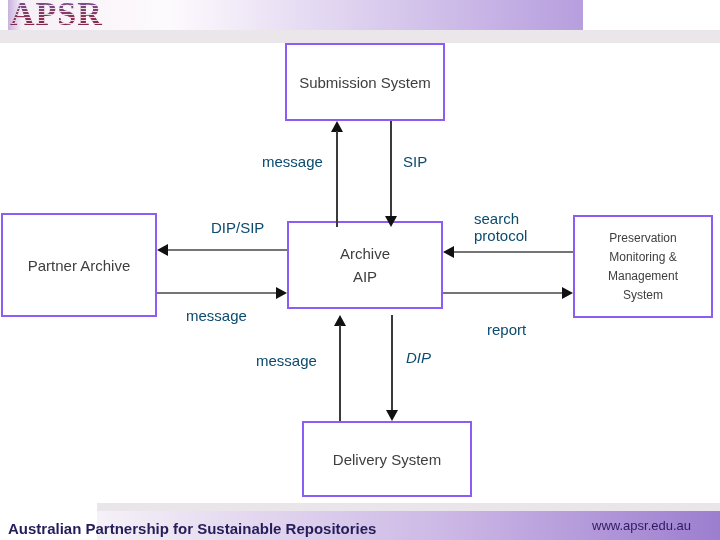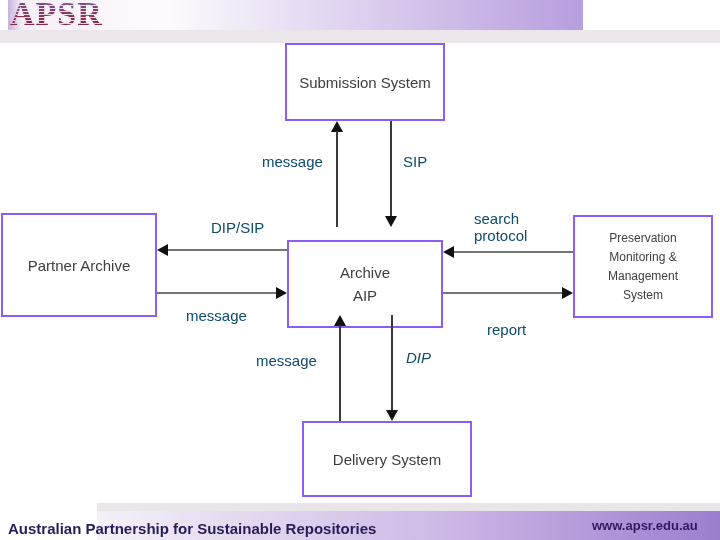--- a/index.html
+++ b/index.html
@@ -29,21 +29,21 @@
   
   .node{
     position:absolute;box-sizing:border-box;
     border:2px solid #8b5cf6;background:#ffffff;
     display:flex;align-items:center;justify-content:center;
     text-align:center;color:#3e3e3e;font-size:15px;
     white-space:pre-line;line-height:21px;
   }
   .node-submission{left:285px;top:43px;width:160px;height:78px;}
   .node-partner{left:1px;top:213px;width:156px;height:104px;}
-  .node-archive{left:287px;top:240px;width:156px;height:88px;line-height:23px;}
+  .node-archive{left:287px;top:221px;width:156px;height:88px;line-height:23px;}
   .node-preservation{left:573px;top:215px;width:140px;height:103px;font-size:12px;line-height:19px;}
   .node-delivery{left:302px;top:421px;width:170px;height:76px;}
   
   .vline{position:absolute;width:2px;background:#3a3a3a;}
   .hline{position:absolute;height:2px;background:#757575;}
   .ah{position:absolute;width:0;height:0;}
   .ah-up{border-left:6px solid transparent;border-right:6px solid transparent;border-bottom:11px solid #111;}
   .ah-down{border-left:6px solid transparent;border-right:6px solid transparent;border-top:11px solid #111;}
   .ah-left{border-top:6px solid transparent;border-bottom:6px solid transparent;border-right:11px solid #111;}
   .ah-right{border-top:6px solid transparent;border-bottom:6px solid transparent;border-left:11px solid #111;}
@@ -68,21 +68,21 @@
   .footer-band{
     position:absolute;left:97px;top:511px;width:623px;height:29px;
     background:linear-gradient(90deg,#f5f1f7 0%,#cdb9e6 55%,#9c7ecf 100%);
   }
   .footer-left-text{
     position:absolute;left:8px;top:520px;
     font-weight:bold;font-size:15px;color:#251d5a;
   }
   .footer-right-text{
     position:absolute;left:592px;top:518px;
-    font-weight:bold;font-size:13px;color:#2f1b63;
+    font-weight:normal;font-size:13px;color:#2f1b63;
   }
 </style>
 </head>
 <body>
 
 <div class="header-band">
   <div class="logo">APSR</div>
 </div>
 <div class="header-strip"></div>
 

